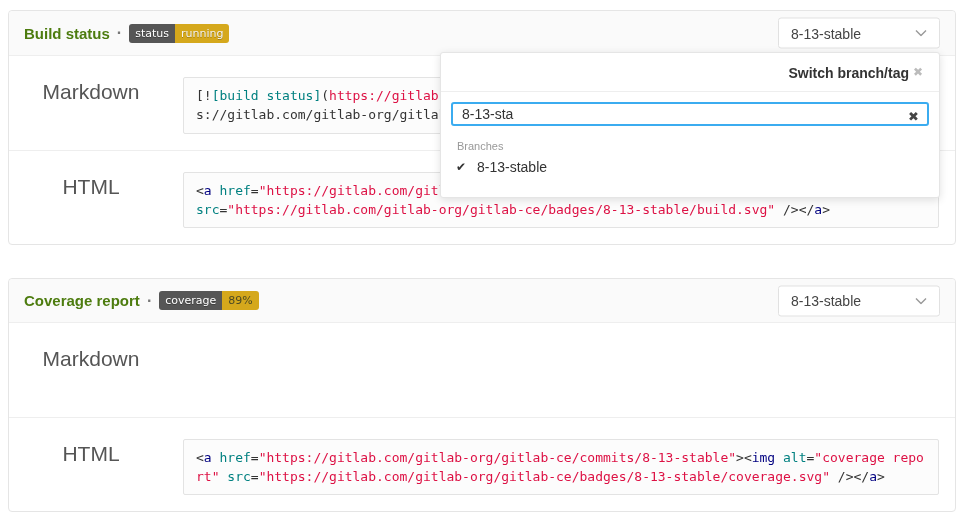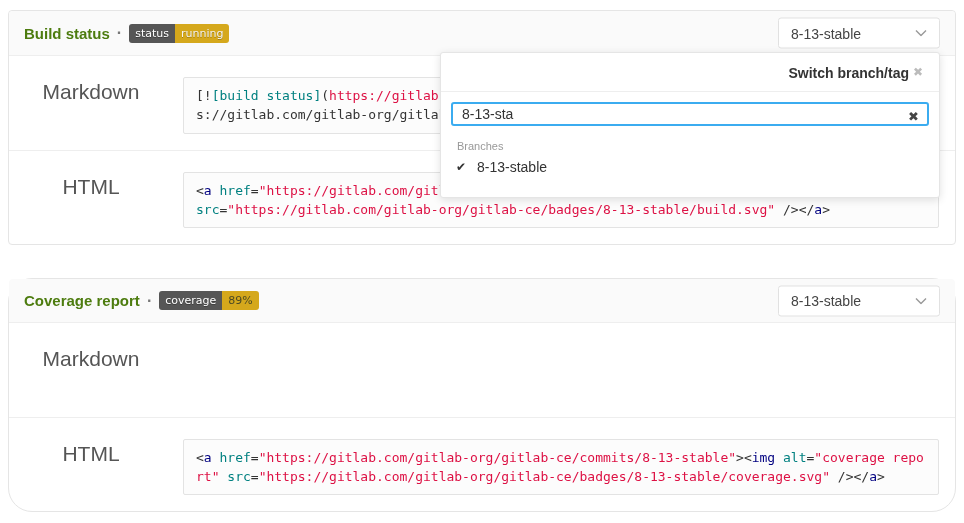--- a/index.html
+++ b/index.html
@@ -92,21 +92,21 @@
   <div class="panel-row">
     <div class="row-label">Markdown</div>
     <div class="code-block"><span class="tok-p">[!</span><span class="tok-nv">[build status]</span><span class="tok-p">(</span><span class="tok-s">https://gitlab.com/gitlab-org/gitlab-ce/badges/8-13-stable/build.svg</span><span class="tok-p">)](https://gitlab.com/gitlab-org/gitlab-ce/commits/8-13-stable)</span></div>
   </div>
   <div class="panel-row">
     <div class="row-label">HTML</div>
     <div class="code-block"><span class="tok-p">&lt;</span><span class="tok-nt">a</span><span class="tok-p"> </span><span class="tok-na">href</span><span class="tok-p">=</span><span class="tok-s">"https://gitlab.com/gitlab-org/gitlab-ce/commits/8-13-stable"</span><span class="tok-p">&gt;&lt;</span><span class="tok-nt">img</span><span class="tok-p"> </span><span class="tok-na">alt</span><span class="tok-p">=</span><span class="tok-s">"build status"</span><span class="tok-p"> </span><span class="tok-na">src</span><span class="tok-p">=</span><span class="tok-s">"https://gitlab.com/gitlab-org/gitlab-ce/badges/8-13-stable/build.svg"</span><span class="tok-p"> /&gt;&lt;/</span><span class="tok-nt">a</span><span class="tok-p">&gt;</span></div>
   </div>
 </div>
 
-<div class="panel" style="top:278px;height:234px;border-radius:24px;">
+<div class="panel" style="top:278px;height:234px;">
   <div class="panel-header" style="height:44px;">
     <span class="panel-title">Coverage report</span>
     <span class="title-sep">·</span>
     <span class="badge">
       <span class="badge-label">coverage</span>
       <span class="badge-value" style="color:#4c4a24">89%</span>
     </span>
     <div class="branch-select">
       <span>8-13-stable</span>
       <svg class="chev" width="12" height="7" viewBox="0 0 12 7">

